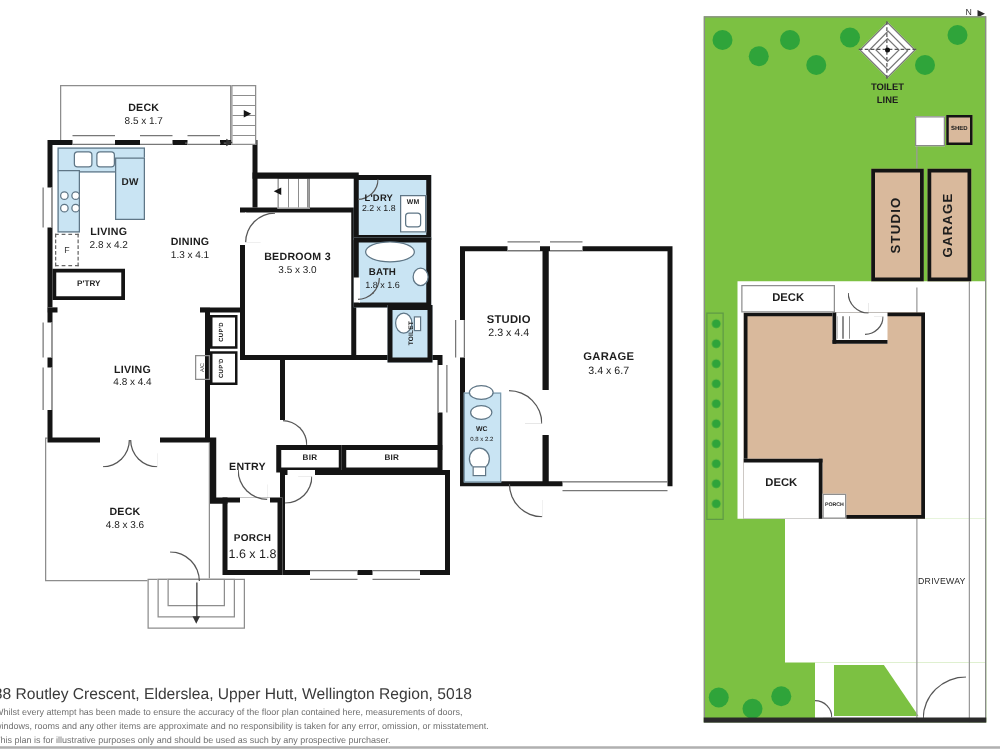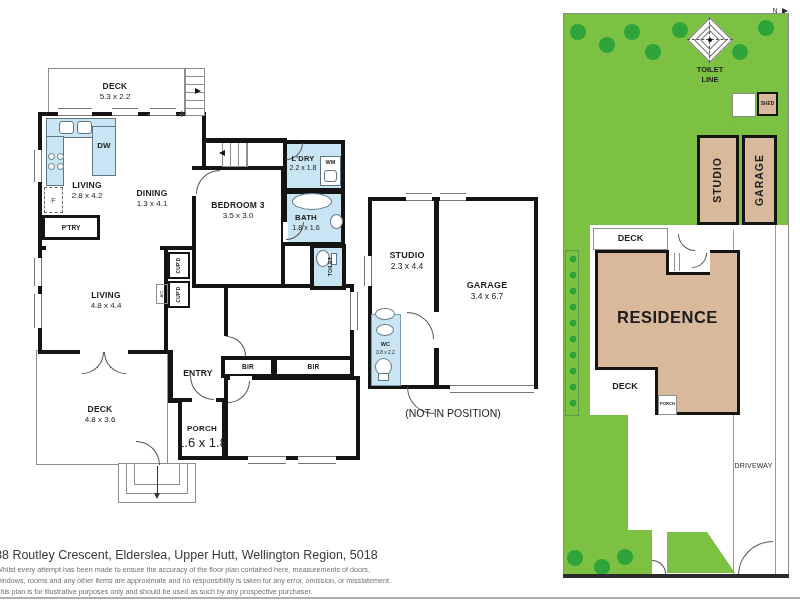--- a/index.html
+++ b/index.html
@@ -133,21 +133,21 @@
   <div class="arc arc-br" style="left:286px;top:143px;width:17px;height:17px"></div>
 
   <div class="thinbox" style="left:118px;top:463px;width:78px;height:40px"></div>
   <div class="thinbox" style="left:126px;top:463px;width:62px;height:31px"></div>
   <div class="thinbox" style="left:134px;top:463px;width:46px;height:22px"></div>
   <div class="abs" style="left:157px;top:466px;width:1px;height:28px;background:#333;z-index:13"></div>
   <div class="tri" style="left:154px;top:493px;border-top:6px solid #333;border-left:3.5px solid transparent;border-right:3.5px solid transparent"></div>
 
   <div class="rlabel" style="left:60px;top:76px;width:110px;height:32px">
       <span class="nm">DECK</span>
-      <span class="dm">5.3 x 2.2</span>
+      <span class="dm">8.5 x 1.7</span>
     </div>
   <div class="rlabel" style="left:60px;top:178px;width:54px;height:26px">
       <span class="nm">LIVING</span>
       <span class="dm">2.8 x 4.2</span>
     </div>
   <div class="rlabel" style="left:124px;top:186px;width:56px;height:26px">
       <span class="nm">DINING</span>
       <span class="dm">1.3 x 4.1</span>
     </div>
   <div class="rlabel" style="left:196px;top:198px;width:84px;height:26px">
@@ -177,21 +177,21 @@
     </div>
   <div class="rlabel" style="left:273px;top:358px;width:81px;height:18px">
       <span class="nm" style="font-size:6.5px">BIR</span>
     </div>
   <div class="rlabel" style="left:60px;top:402px;width:80px;height:26px">
       <span class="nm">DECK</span>
       <span class="dm">4.8 x 3.6</span>
     </div>
   <div class="rlabel" style="left:179px;top:426px;width:46px;height:24px">
       <span class="nm" style="font-size:8px">PORCH</span>
-      <span class="dm" style="font-size:13px">1.6 x 1.8</span>
+      <span class="dm" style="font-size:10px">1.6 x 1.8</span>
     </div>
 
   <div class="room" style="left:368px;top:197px;width:170px;height:192px"></div>
   <div class="wallseg" style="left:434px;top:200px;width:5px;height:112px"></div>
   <div class="wallseg" style="left:434px;top:348px;width:5px;height:39px"></div>
   <div class="winh" style="left:406px;top:193px;width:26px;height:8px"></div>
   <div class="winh" style="left:440px;top:193px;width:26px;height:8px"></div>
   <div class="winv" style="left:364px;top:256px;width:8px;height:30px"></div>
   <div class="winh" style="left:450px;top:385px;width:84px;height:8px"></div>
   <div class="arc arc-tr" style="left:407px;top:312px;width:27px;height:27px"></div>
@@ -208,23 +208,20 @@
       <span class="dm" style="font-size:4.8px">0.8 x 2.2</span>
     </div>
   <div class="rlabel" style="left:374px;top:248px;width:66px;height:26px">
       <span class="nm" style="font-size:9px">STUDIO</span>
       <span class="dm" style="font-size:8.5px">2.3 x 4.4</span>
     </div>
   <div class="rlabel" style="left:452px;top:278px;width:70px;height:26px">
       <span class="nm" style="font-size:9px">GARAGE</span>
       <span class="dm" style="font-size:8.5px">3.4 x 6.7</span>
     </div>
-  <div class="rlabel" style="left:368px;top:407px;width:170px;height:13px">
-      <span style="font-size:10.5px;font-weight:500;color:#1d1d1d;white-space:nowrap">(NOT IN POSITION)</span>
-    </div>
 
   <div class="abs" style="left:563px;top:13px;width:226px;height:565px;background:#7cc142;border:1px solid #8a8a8a;box-sizing:border-box;z-index:20"></div>
   <div class="sitewhite" style="left:590px;top:225px;width:198px;height:190px"></div>
   <div class="sitewhite" style="left:628px;top:415px;width:160px;height:115px"></div>
   <div class="sitewhite" style="left:652px;top:530px;width:136px;height:47px"></div>
   <div class="abs" style="left:667px;top:532px;width:68px;height:41px;background:#7cc142;clip-path:polygon(0 0,59% 0,100% 100%,0 100%);z-index:22"></div>
   <div class="abs" style="left:565px;top:250px;width:14px;height:166px;border:1px solid #5f9a45;box-sizing:border-box;background-color:#7cc142;background-image:radial-gradient(circle at 7px 8px,#2fa43a 3.2px,transparent 3.8px);background-size:14px 16px;z-index:23"></div>
 
   <div class="sline" style="left:733px;top:230px;width:1px;height:348px"></div>
   <div class="sline" style="left:775px;top:225px;width:1px;height:353px"></div>
@@ -246,23 +243,20 @@
 
   <div class="sitedeck" style="left:593px;top:228px;width:75px;height:22px;z-index:26"></div>
   <div class="rlabel" style="left:593px;top:230px;width:75px;height:18px">
       <span style="font-size:9px;font-weight:600">DECK</span>
     </div>
   <div class="abs" style="left:595px;top:250px;width:145px;height:165px;background:#d9b99c;border:3px solid #141414;box-sizing:border-box;z-index:25"></div>
   <div class="abs" style="left:666px;top:250px;width:44px;height:25px;background:#fff;border-left:3px solid #141414;border-bottom:3px solid #141414;box-sizing:border-box;z-index:26"></div>
   <div class="abs" style="left:670px;top:253px;width:14px;height:18px;background-image:repeating-linear-gradient(90deg,transparent 0 4px,#8d8d8d 4px 5px);z-index:27"></div>
   <div class="arc arc-br" style="left:692px;top:253px;width:15px;height:15px;z-index:27"></div>
   <div class="arc arc-bl" style="left:678px;top:234px;width:17px;height:17px;z-index:27"></div>
-  <div class="rlabel" style="left:598px;top:306px;width:139px;height:24px">
-      <span style="font-size:16.5px;font-weight:600;letter-spacing:.5px;color:#1c1c1c;white-space:nowrap">RESIDENCE</span>
-    </div>
   <div class="abs" style="left:595px;top:367px;width:63px;height:48px;background:#fff;border-top:3px solid #141414;border-right:3px solid #141414;box-sizing:border-box;z-index:26"></div>
   <div class="rlabel" style="left:595px;top:378px;width:60px;height:18px">
       <span style="font-size:9px;font-weight:600">DECK</span>
     </div>
   <div class="abs" style="left:658px;top:395px;width:19px;height:20px;background:#fff;border:1px solid #8f8f8f;box-sizing:border-box;z-index:26"></div>
   <div class="rlabel" style="left:656px;top:399px;width:23px;height:9px">
       <span style="font-size:4.2px;font-weight:600">PORCH</span>
     </div>
   <div class="rlabel" style="left:731px;top:460px;width:45px;height:11px">
       <span style="font-size:7px;font-weight:500;letter-spacing:.2px;color:#2b2b2b">DRIVEWAY</span>

